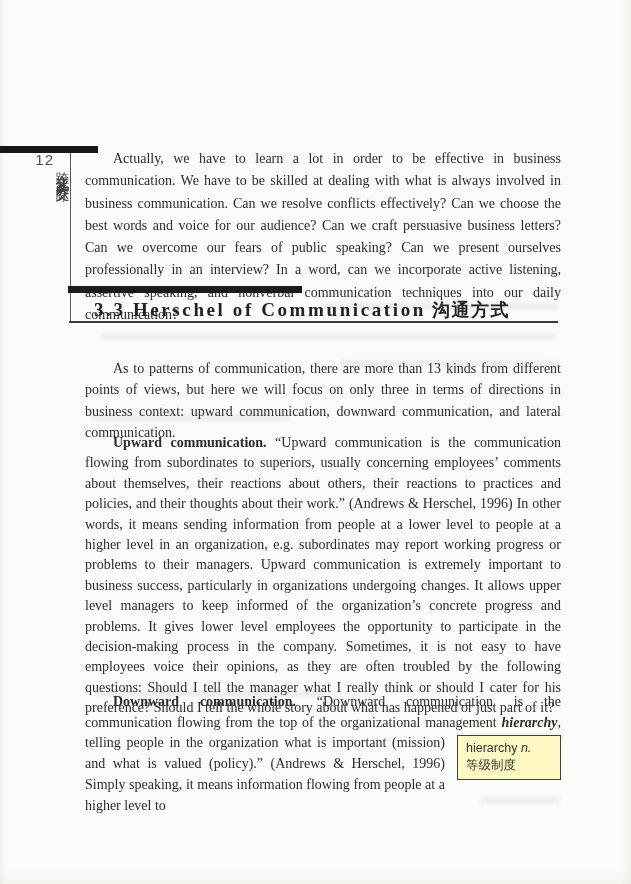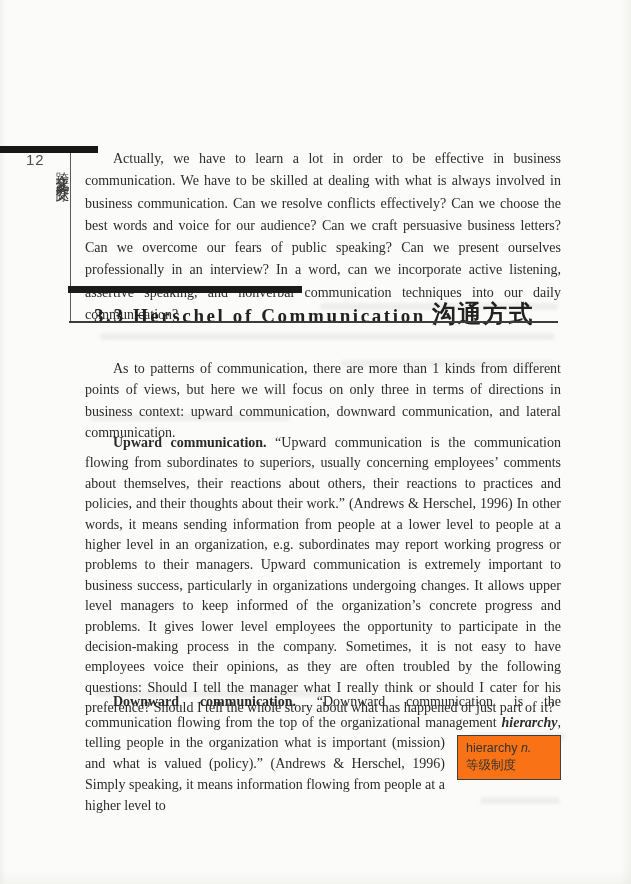--- a/index.html
+++ b/index.html
@@ -12,45 +12,45 @@
       #fbfbf9;
     font-family:"Liberation Serif", serif;
     color:#2b2b2b;
     -webkit-font-smoothing:antialiased;
   }
   .abs{position:absolute;}
 
   
   .margin-bar{left:0;top:146px;width:98px;height:7px;background:#171717;}
   .page-no{left:26px;top:151px;width:28px;font-family:"Liberation Sans",sans-serif;
-    font-size:15px;color:#4d4d4d;letter-spacing:1px;text-align:left;}
+    font-size:15px;color:#4d4d4d;letter-spacing:1px;text-align:right;}
   .vert-title{left:53px;top:161px;writing-mode:vertical-rl;text-orientation:upright;
     font-size:13.5px;letter-spacing:3px;color:#3a3a3a;font-family:serif;}
   .margin-rule{left:70px;top:153px;width:1.4px;height:169px;background:#5a5a5a;}
 
   
   .head-bar{left:68px;top:286px;width:234px;height:6.5px;background:#1b1b1b;}
   .head-underline{left:69px;top:321px;width:489px;height:1.6px;background:#3c3c3c;}
   .section-head{left:94px;top:298px;width:470px;white-space:nowrap;
     font-size:19px;font-weight:bold;letter-spacing:2.6px;color:#222;}
-  .section-head .cn{letter-spacing:1.5px;font-size:24px;margin-left:6px;font-family:serif;}
+  .section-head .cn{letter-spacing:1.5px;font-size:18px;margin-left:6px;font-family:serif;}
 
   
   .para{left:85px;width:476px;text-align:justify;text-indent:28px;
     font-size:14px;color:#2b2b2b;}
   .p1{top:134px;line-height:22.3px;}
   .p2{top:344px;line-height:21.4px;}
   .p3{top:417px;line-height:20.4px;margin-top:16px;}
   .p4{top:678px;line-height:20.7px;}
   .lead{font-weight:bold;}
   .term{font-weight:bold;font-style:italic;}
 
   
   .vocab-box{float:right;width:86px;margin:2px 0 4px 12px;padding:4px 8px 5px 8px;
-    border:1.4px solid #3f3f3f;background:#f97316;text-indent:0;
+    border:1.4px solid #3f3f3f;background:#fef9c3;text-indent:0;
     font-family:"Liberation Sans",sans-serif;font-size:12.5px;line-height:17px;color:#333;}
   .vocab-box .pos{font-style:italic;}
 
   
   .bleed{position:absolute;height:7px;border-radius:4px;
     background:rgba(125,125,125,.10);filter:blur(1.6px);pointer-events:none;}
 </style>
 </head>
 <body>
 
@@ -66,17 +66,17 @@
 <div class="abs page-no">12</div>
 <div class="abs vert-title">跨文化商务交际</div>
 <div class="abs margin-rule"></div>
 
 <p class="abs para p1">Actually, we have to learn a lot in order to be effective in business communication. We have to be skilled at dealing with what is always involved in business communication. Can we resolve conflicts effectively? Can we choose the best words and voice for our audience? Can we craft persuasive business letters? Can we overcome our fears of public speaking? Can we present ourselves professionally in an interview? In a word, can we incorporate active listening, assertive speaking, and nonverbal communication techniques into our daily communication?</p>
 
 <div class="abs head-bar"></div>
 <div class="abs section-head"><span>3.3</span>&nbsp;<span>Herschel of Communication</span><span class="cn">沟通方式</span></div>
 <div class="abs head-underline"></div>
 
-<p class="abs para p2">As to patterns of communication, there are more than 1 kinds from different points of views, but here we will focus on only three in terms of directions in business context: upward communication, downward communication, and lateral communication.</p>
+<p class="abs para p2">As to patterns of communication, there are more than 13 kinds from different points of views, but here we will focus on only three in terms of directions in business context: upward communication, downward communication, and lateral communication.</p>
 
 <p class="abs para p3"><span class="lead">Upward communication.</span> <span>“Upward communication is the communication flowing from subordinates to superiors, usually concerning employees’ comments about themselves, their reactions about others, their reactions to practices and policies, and their thoughts about their work.” (Andrews &amp; Herschel, 1996) In other words, it means sending information from people at a lower level to people at a higher level in an organization, e.g. subordinates may report working progress or problems to their managers. Upward communication is extremely important to business success, particularly in organizations undergoing changes. It allows upper level managers to keep informed of the organization’s concrete progress and problems. It gives lower level employees the opportunity to participate in the decision-making process in the company. Sometimes, it is not easy to have employees voice their opinions, as they are often troubled by the following questions: Should I tell the manager what I really think or should I cater for his preference? Should I tell the whole story about what has happened or just part of it?</span></p>
 
 <p class="abs para p4"><span class="lead">Downward communication.</span> <span>“Downward communication is the communication flowing from the top of the organizational management </span><span class="term">hierarchy</span><span>, telling people in </span><span class="vocab-box"><span>hierarchy</span>&nbsp;<span class="pos">n.</span><br><span>等级制度</span></span><span>the organization what is important (mission) and what is valued (policy).” (Andrews &amp; Herschel, 1996) Simply speaking, it means information flowing from people at a higher level to</span></p>
 
 </body></html>

